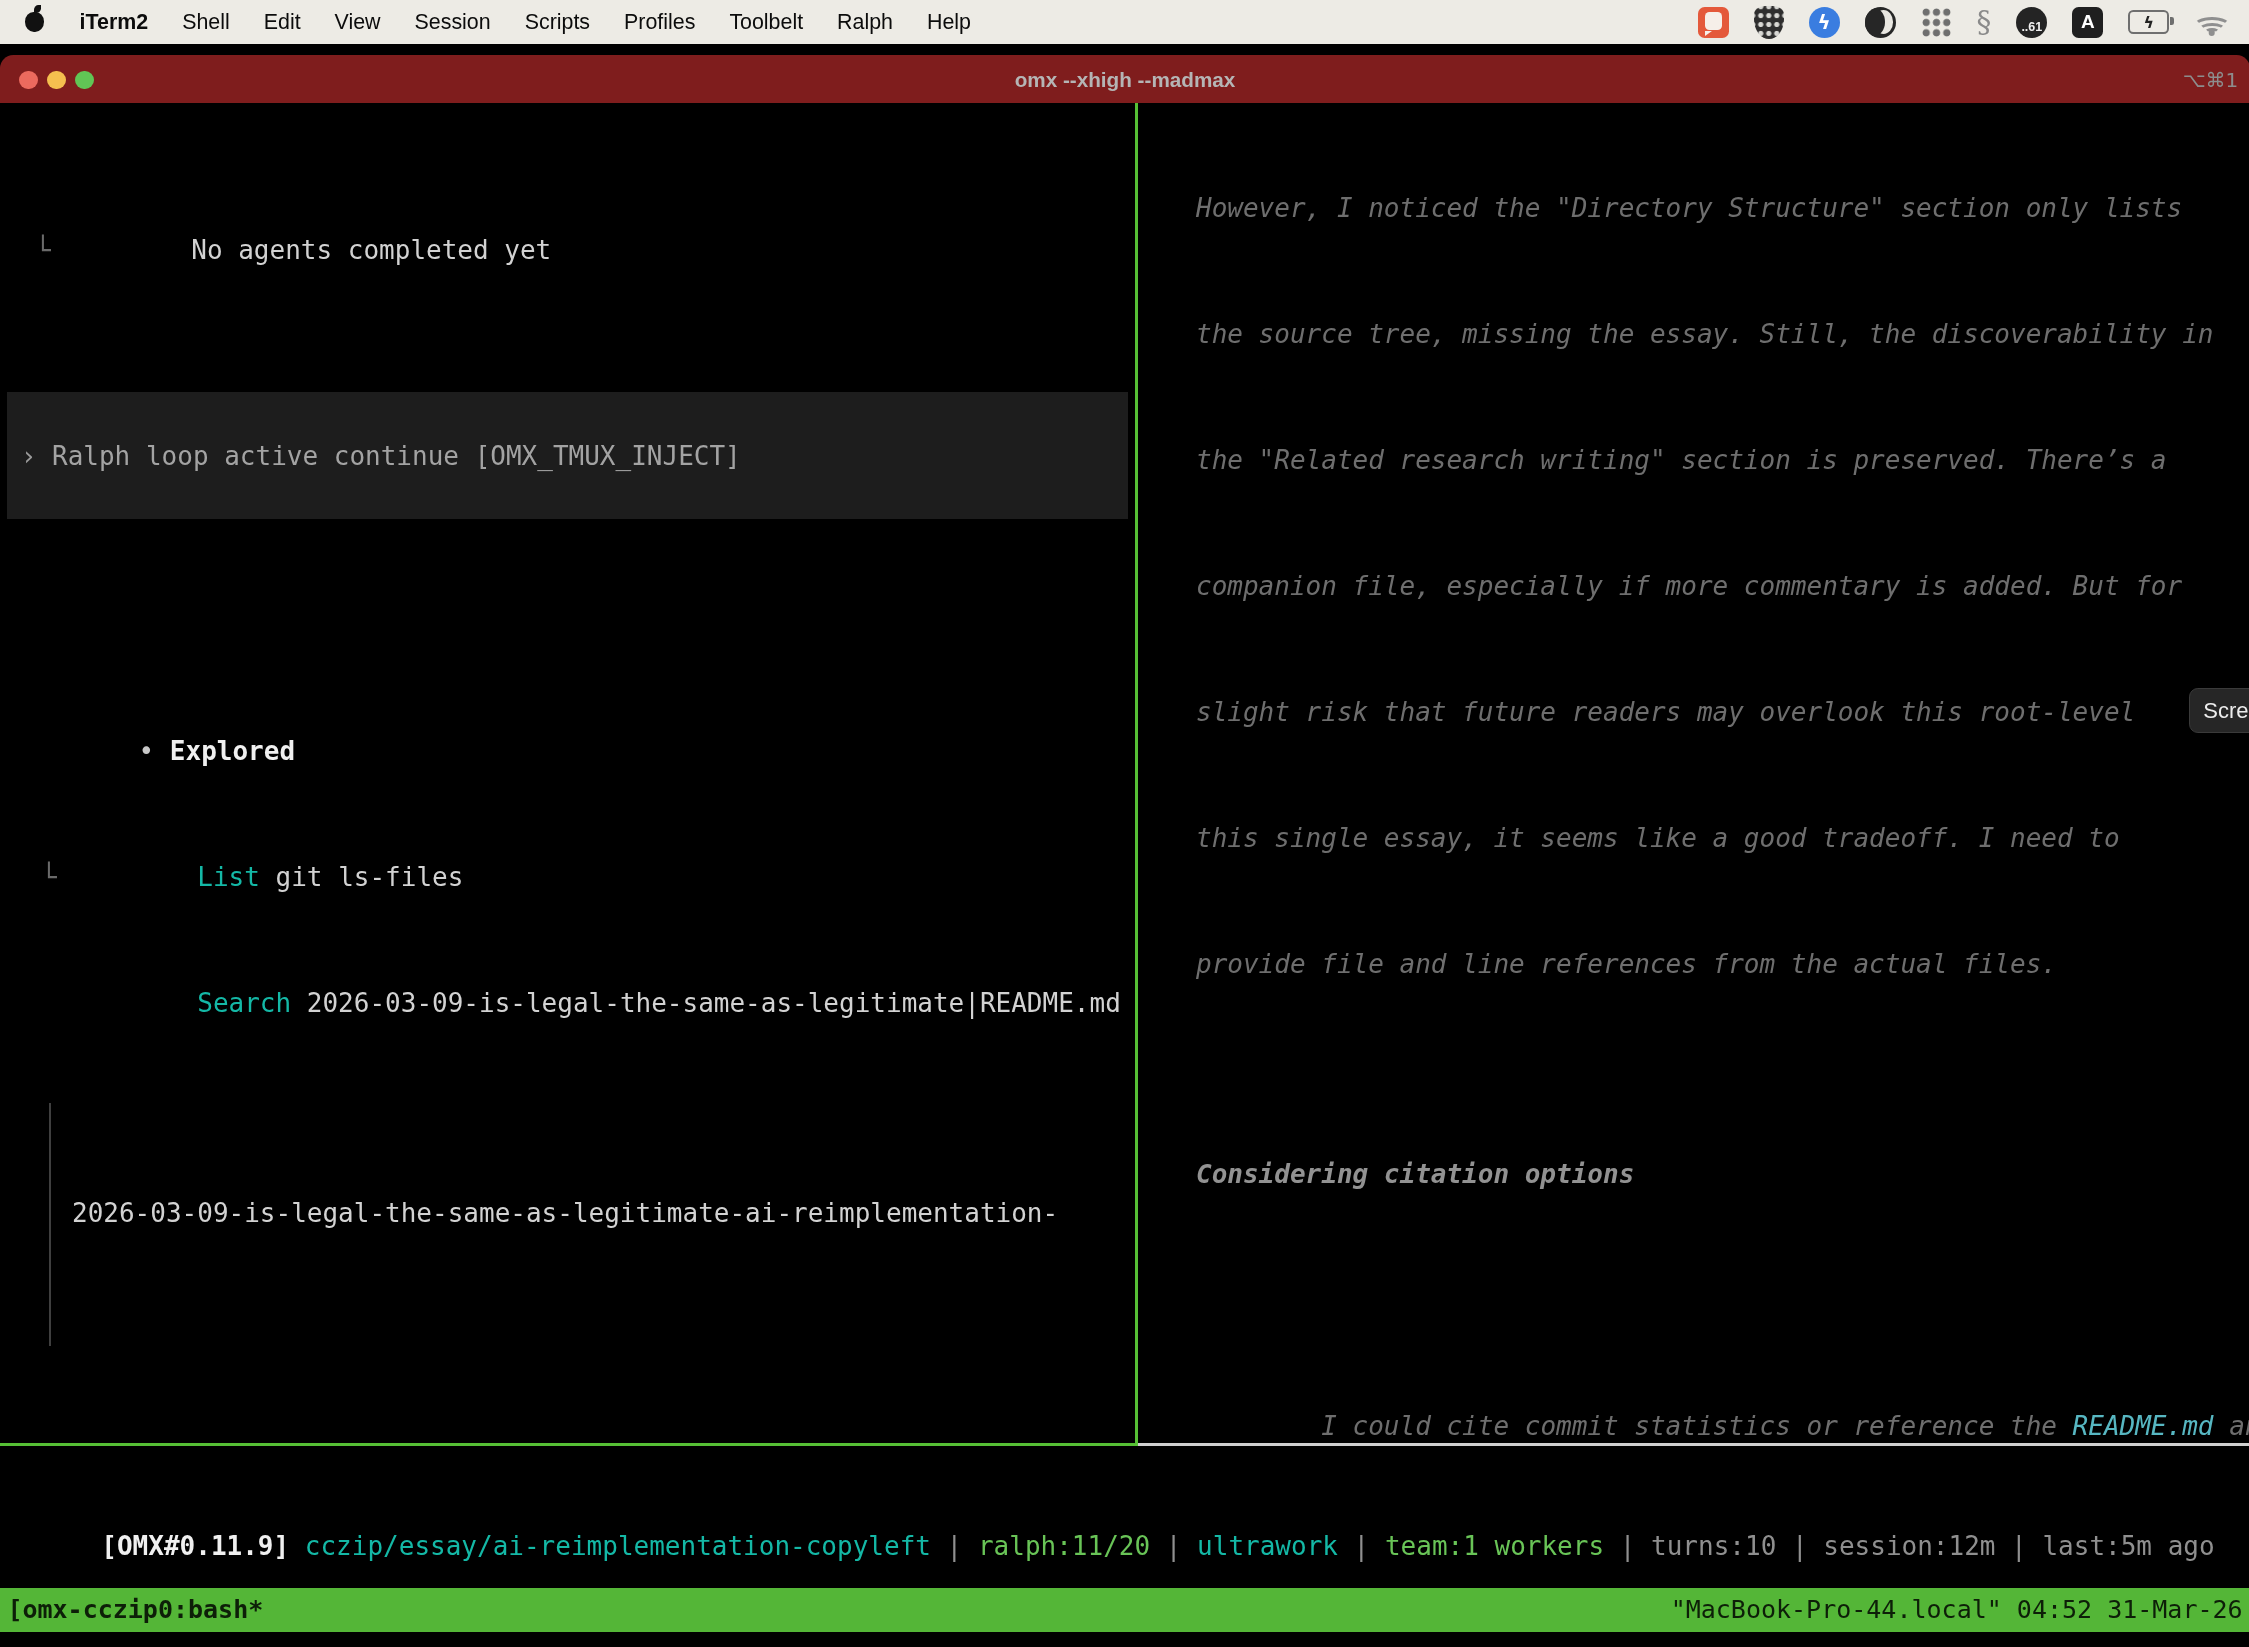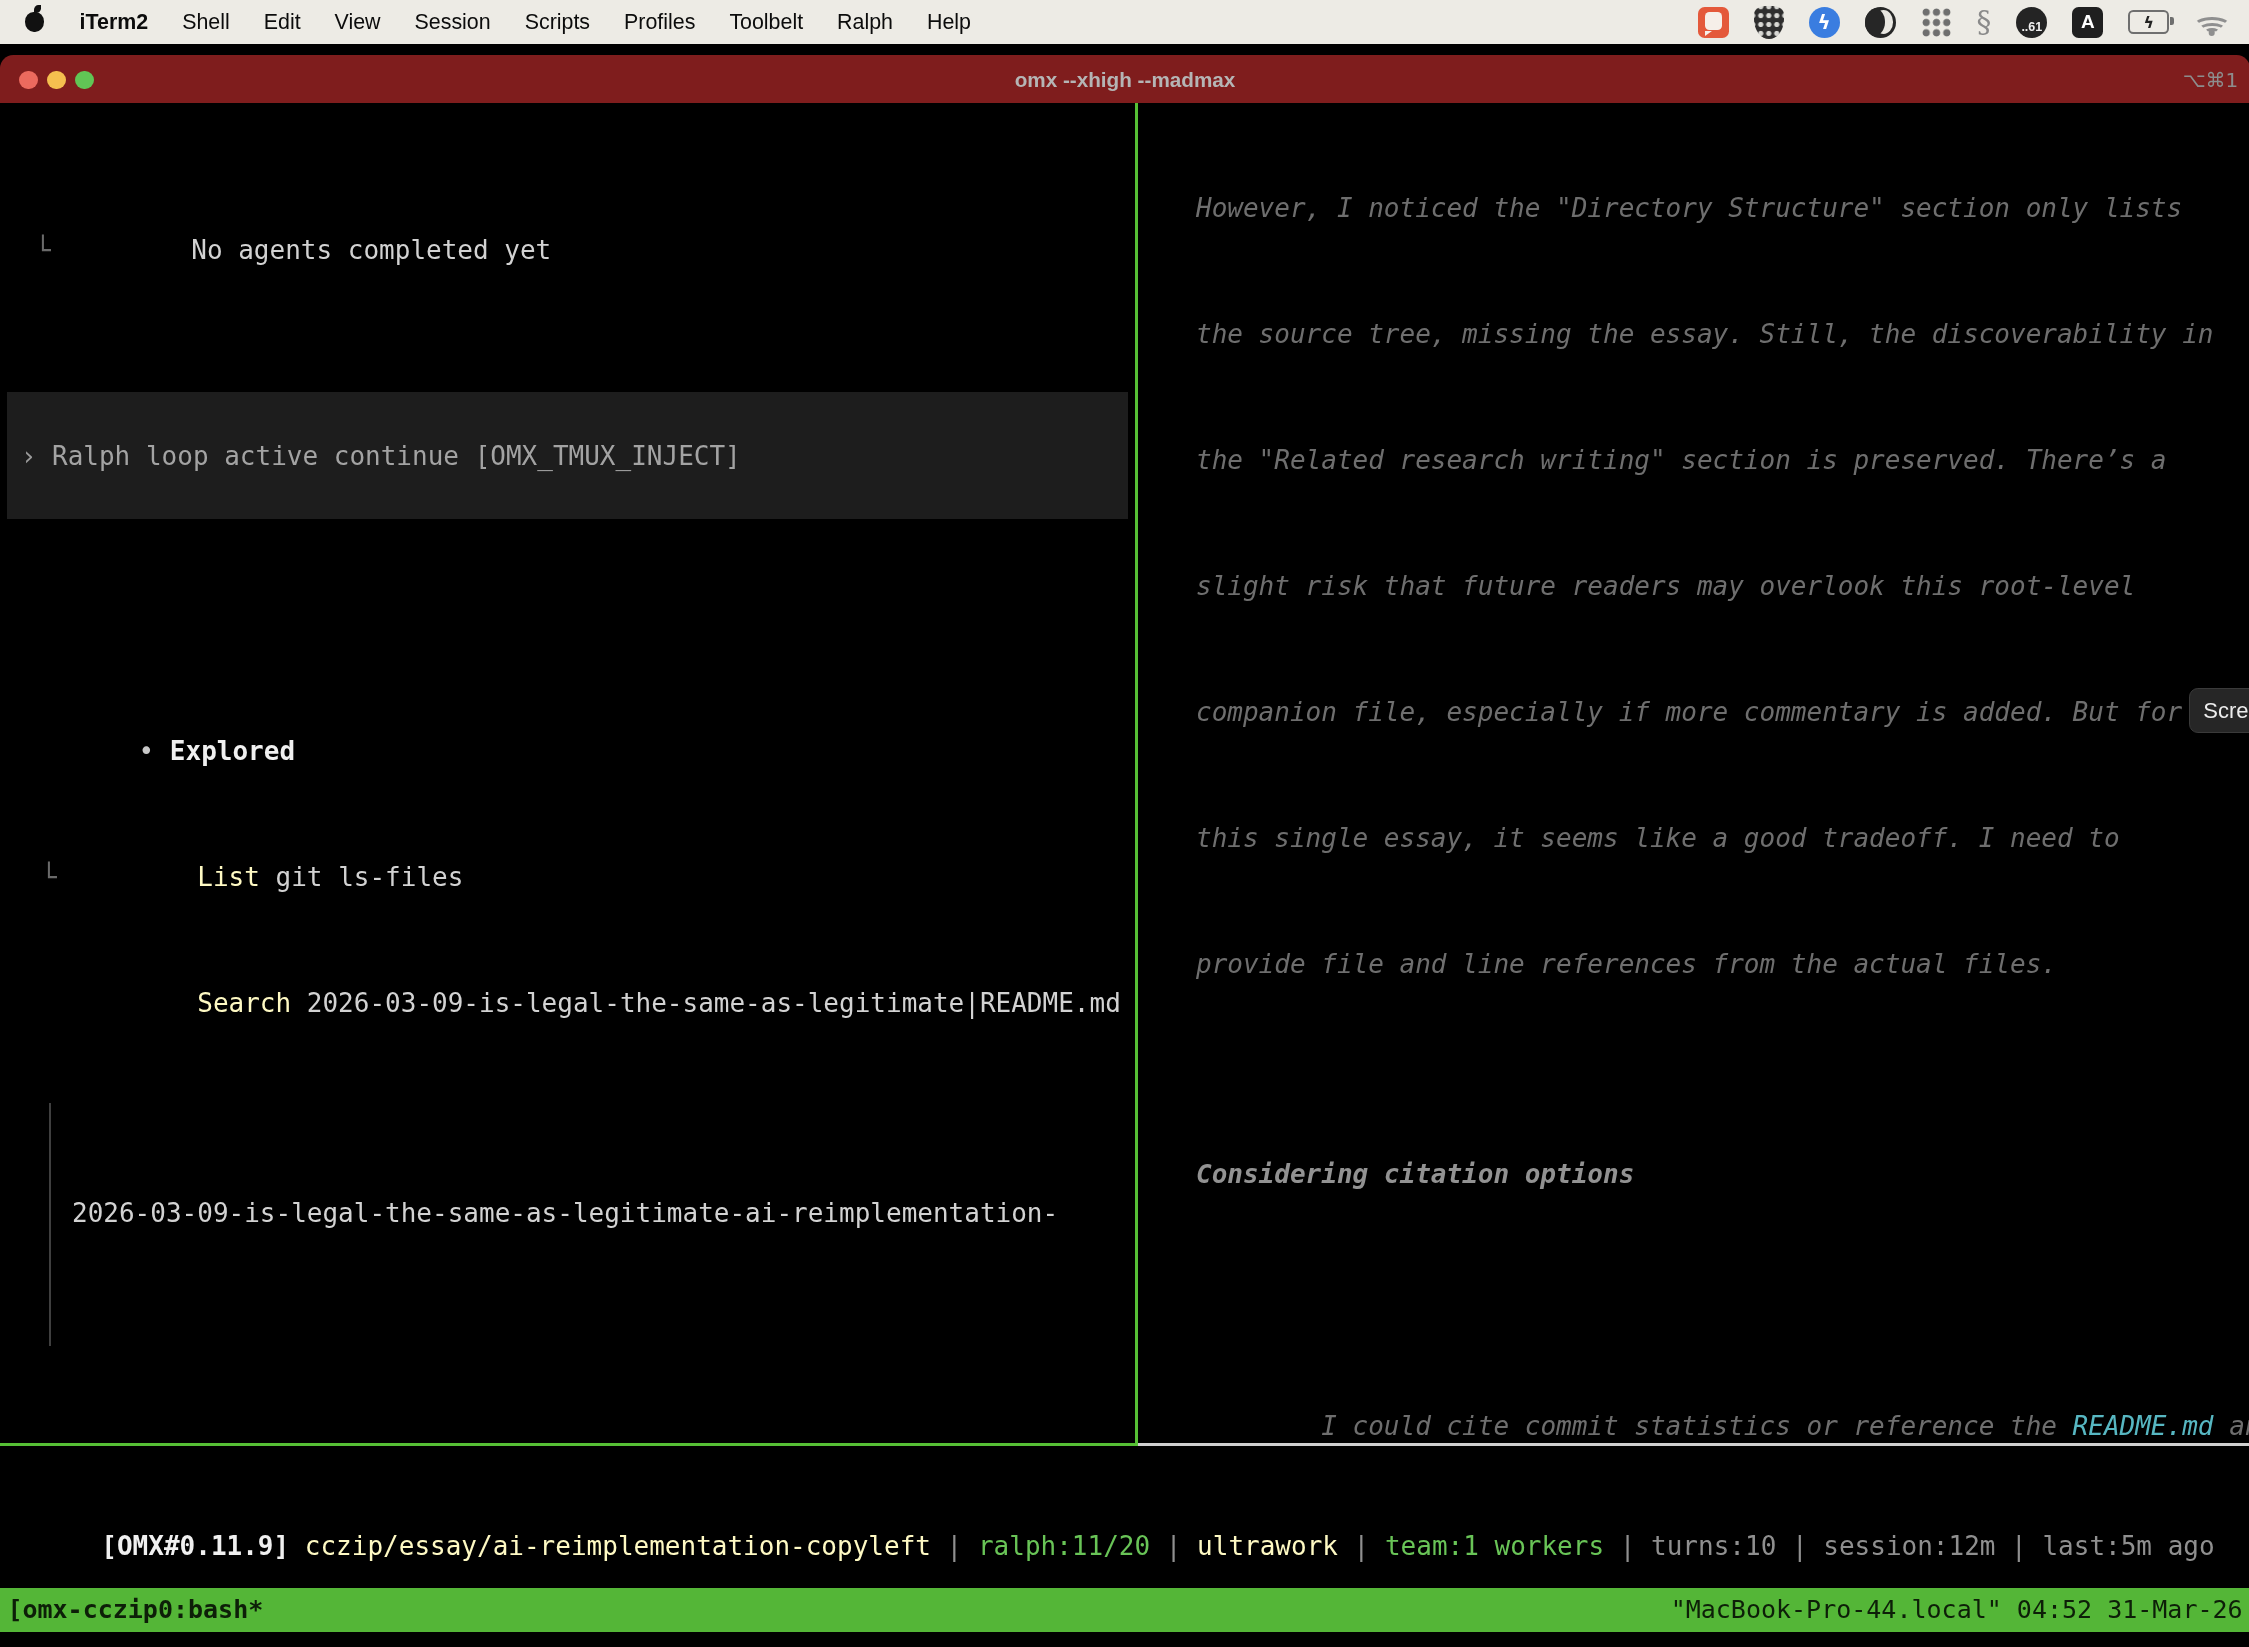--- a/index.html
+++ b/index.html
@@ -67,21 +67,21 @@
   .note{padding-left:66px;color:#d2d2d2;}
   .rowb{padding-left:13.3px;}
   .sub{padding-left:72px;}
   .tline{padding-left:56px;color:#6e6e6e;font-style:italic;}
   .br-abs{position:absolute;left:35px;color:#6a6a6a;}
   .guide{position:relative;}
   .guide::before{content:"";position:absolute;left:49px;top:-4.4px;bottom:13.3px;width:1.5px;background:#3f3f3f;}
 
   .lt{color:#d2d2d2;}
   .wht{color:#f0f0f0;font-weight:bold;}
-  .cy{color:#fef9c3;}
+  .cy{color:#14b8a6;}
   .bl{color:#86a9f2;}
   .pk{color:#ee8f96;}
   .lav{color:#c3cdf0;}
   .grn2{color:#69c457;}
   .blt{color:#69c457;}
   .blt-lt{color:#c8c8c8;}
   .think-h{color:#929292;font-weight:bold;font-style:italic;padding-left:56px;}
   .cyi{color:#57b7c2;font-style:italic;}
 
   .inbox{margin-left:7.4px;width:1121px;height:124px;background:#1d1d1d;display:flex;align-items:center;
@@ -196,22 +196,22 @@
 
       
       
     </div>
 
     
     <div class="pane pr">
       <div class="line tline">However, I noticed the "Directory Structure" section only lists</div>
       <div class="line tline">the source tree, missing the essay. Still, the discoverability in</div>
       <div class="line tline">the "Related research writing" section is preserved. There’s a</div>
+      <div class="line tline">companion file, especially if more commentary is added. But for</div>
       <div class="line tline">slight risk that future readers may overlook this root-level</div>
-      <div class="line tline">companion file, especially if more commentary is added. But for</div>
       <div class="line tline">this single essay, it seems like a good tradeoff. I need to</div>
       <div class="line tline">provide file and line references from the actual files.</div>
 
       <div class="line think-h gap">Considering citation options</div>
 
       <div class="line tline gap">
         <span>I could cite commit statistics or reference the </span><span class="cyi">README.md</span><span> and</span>
       </div>
       
       

